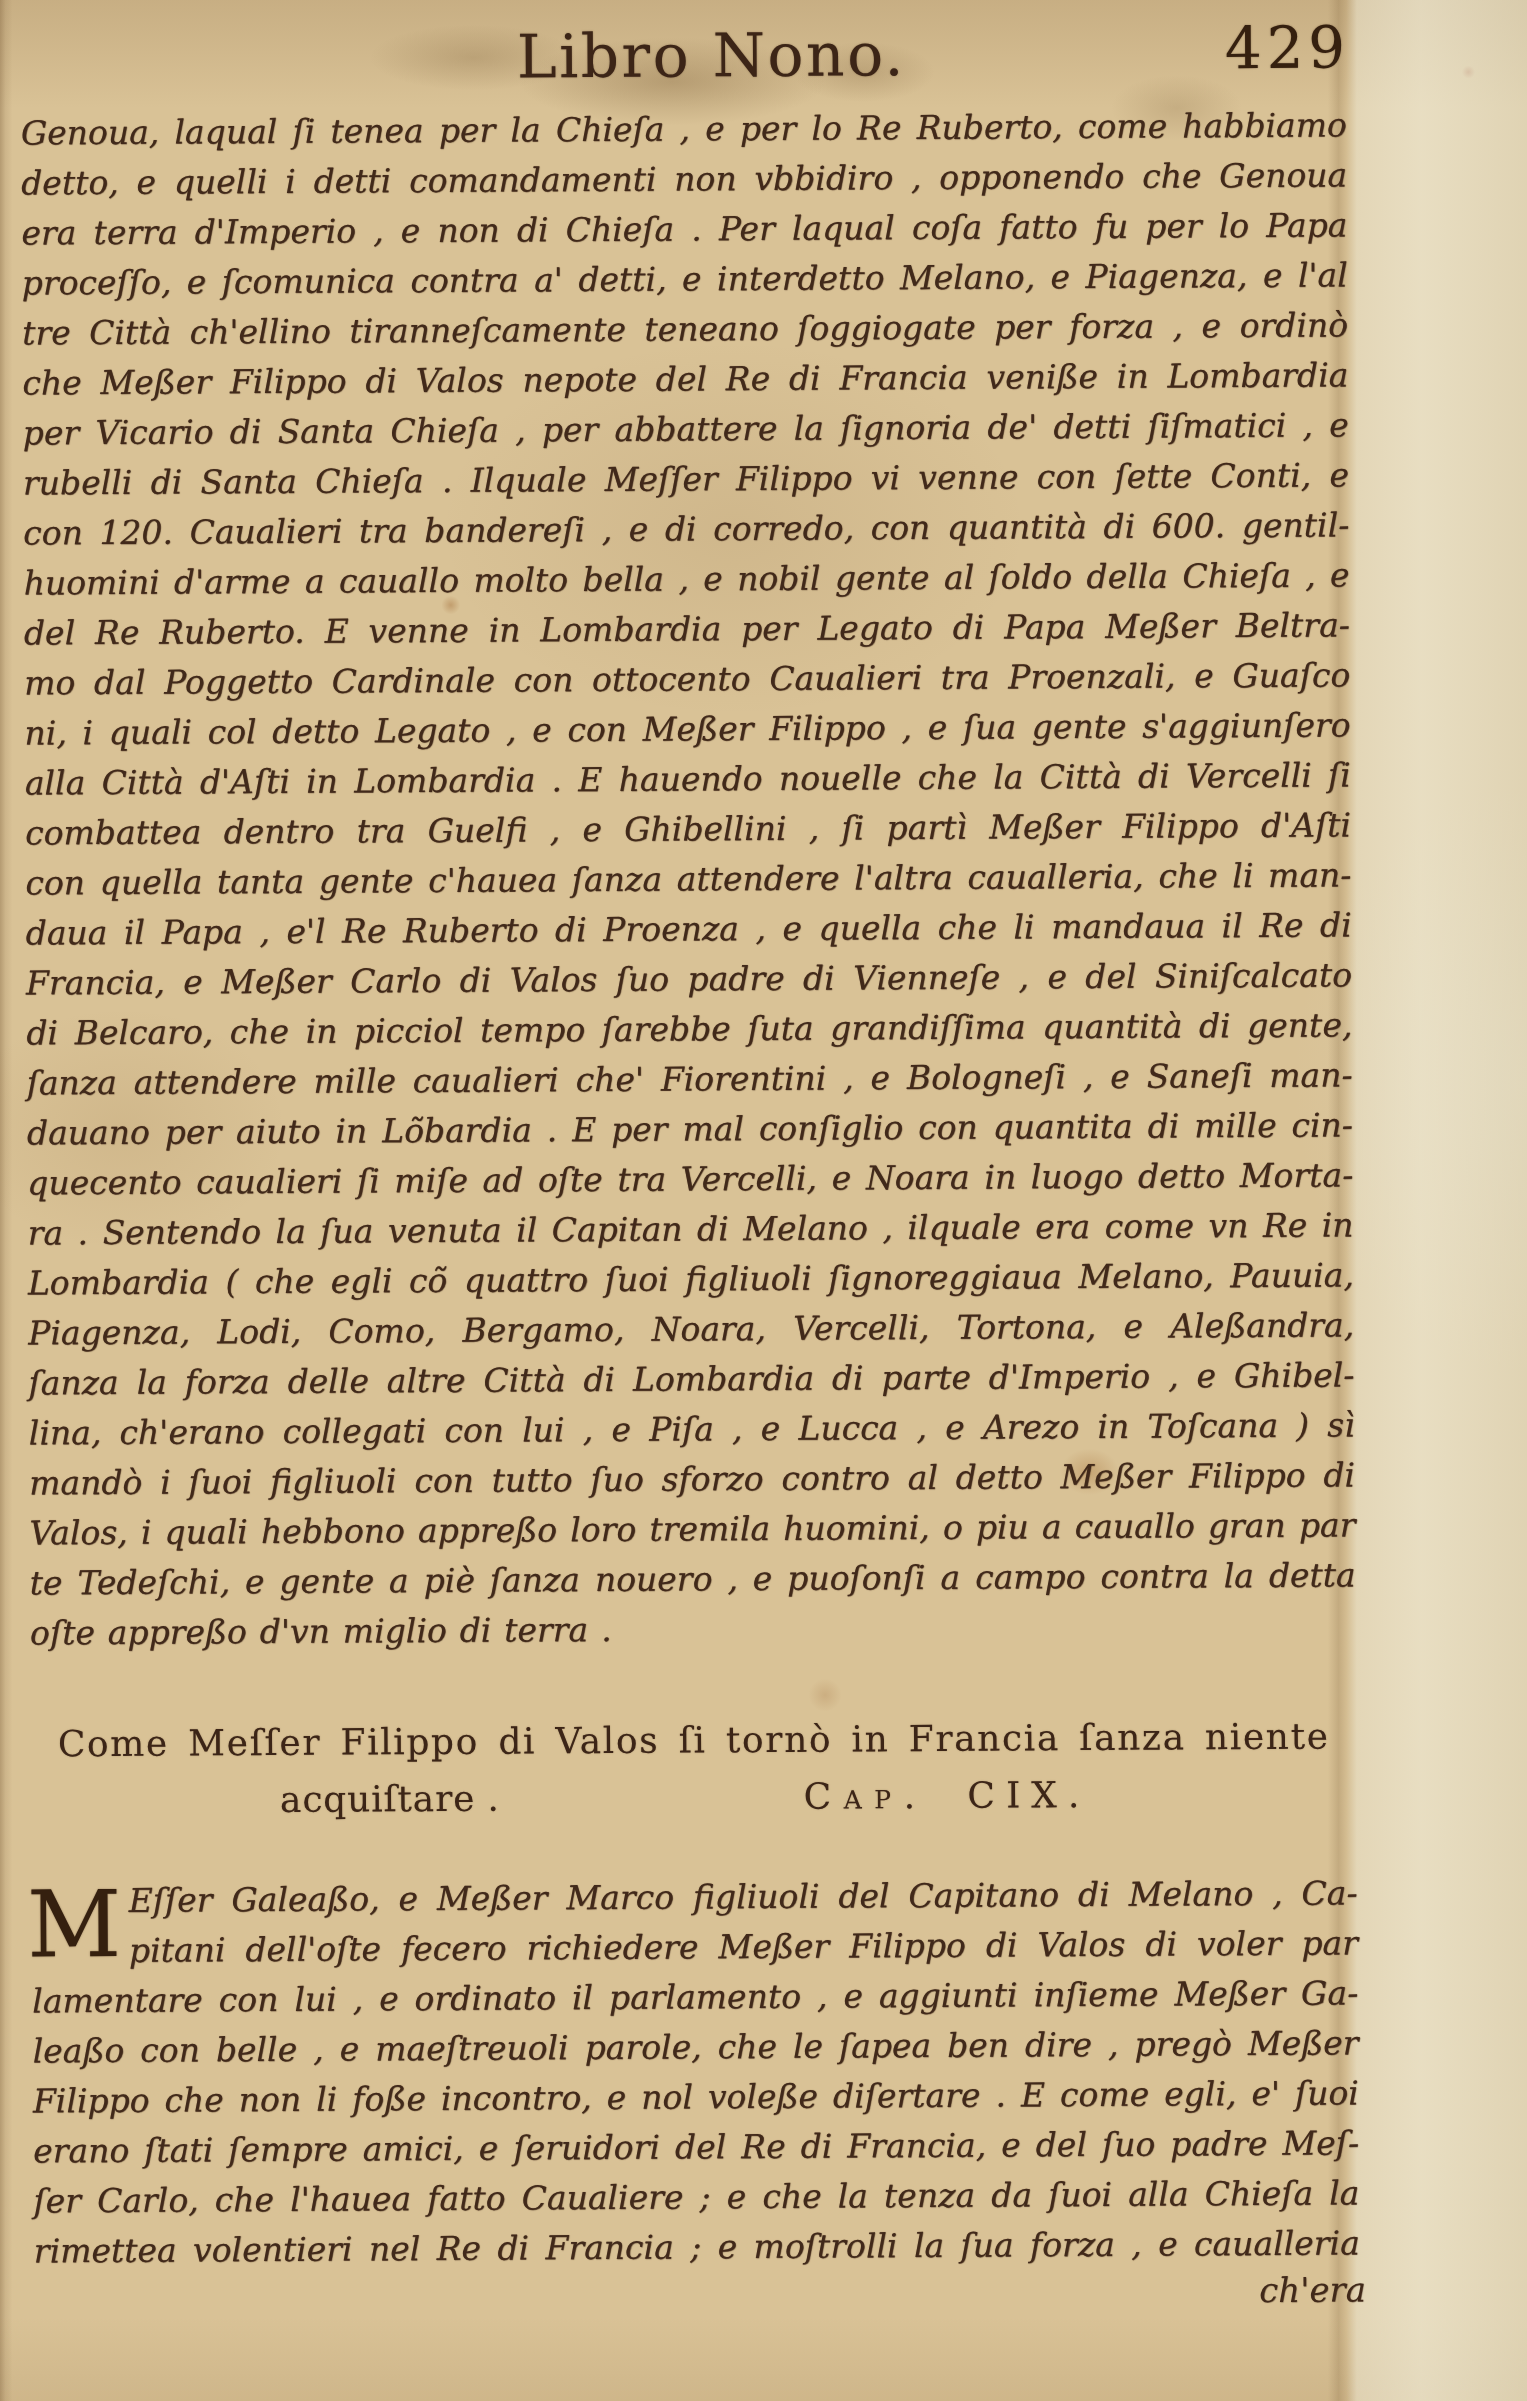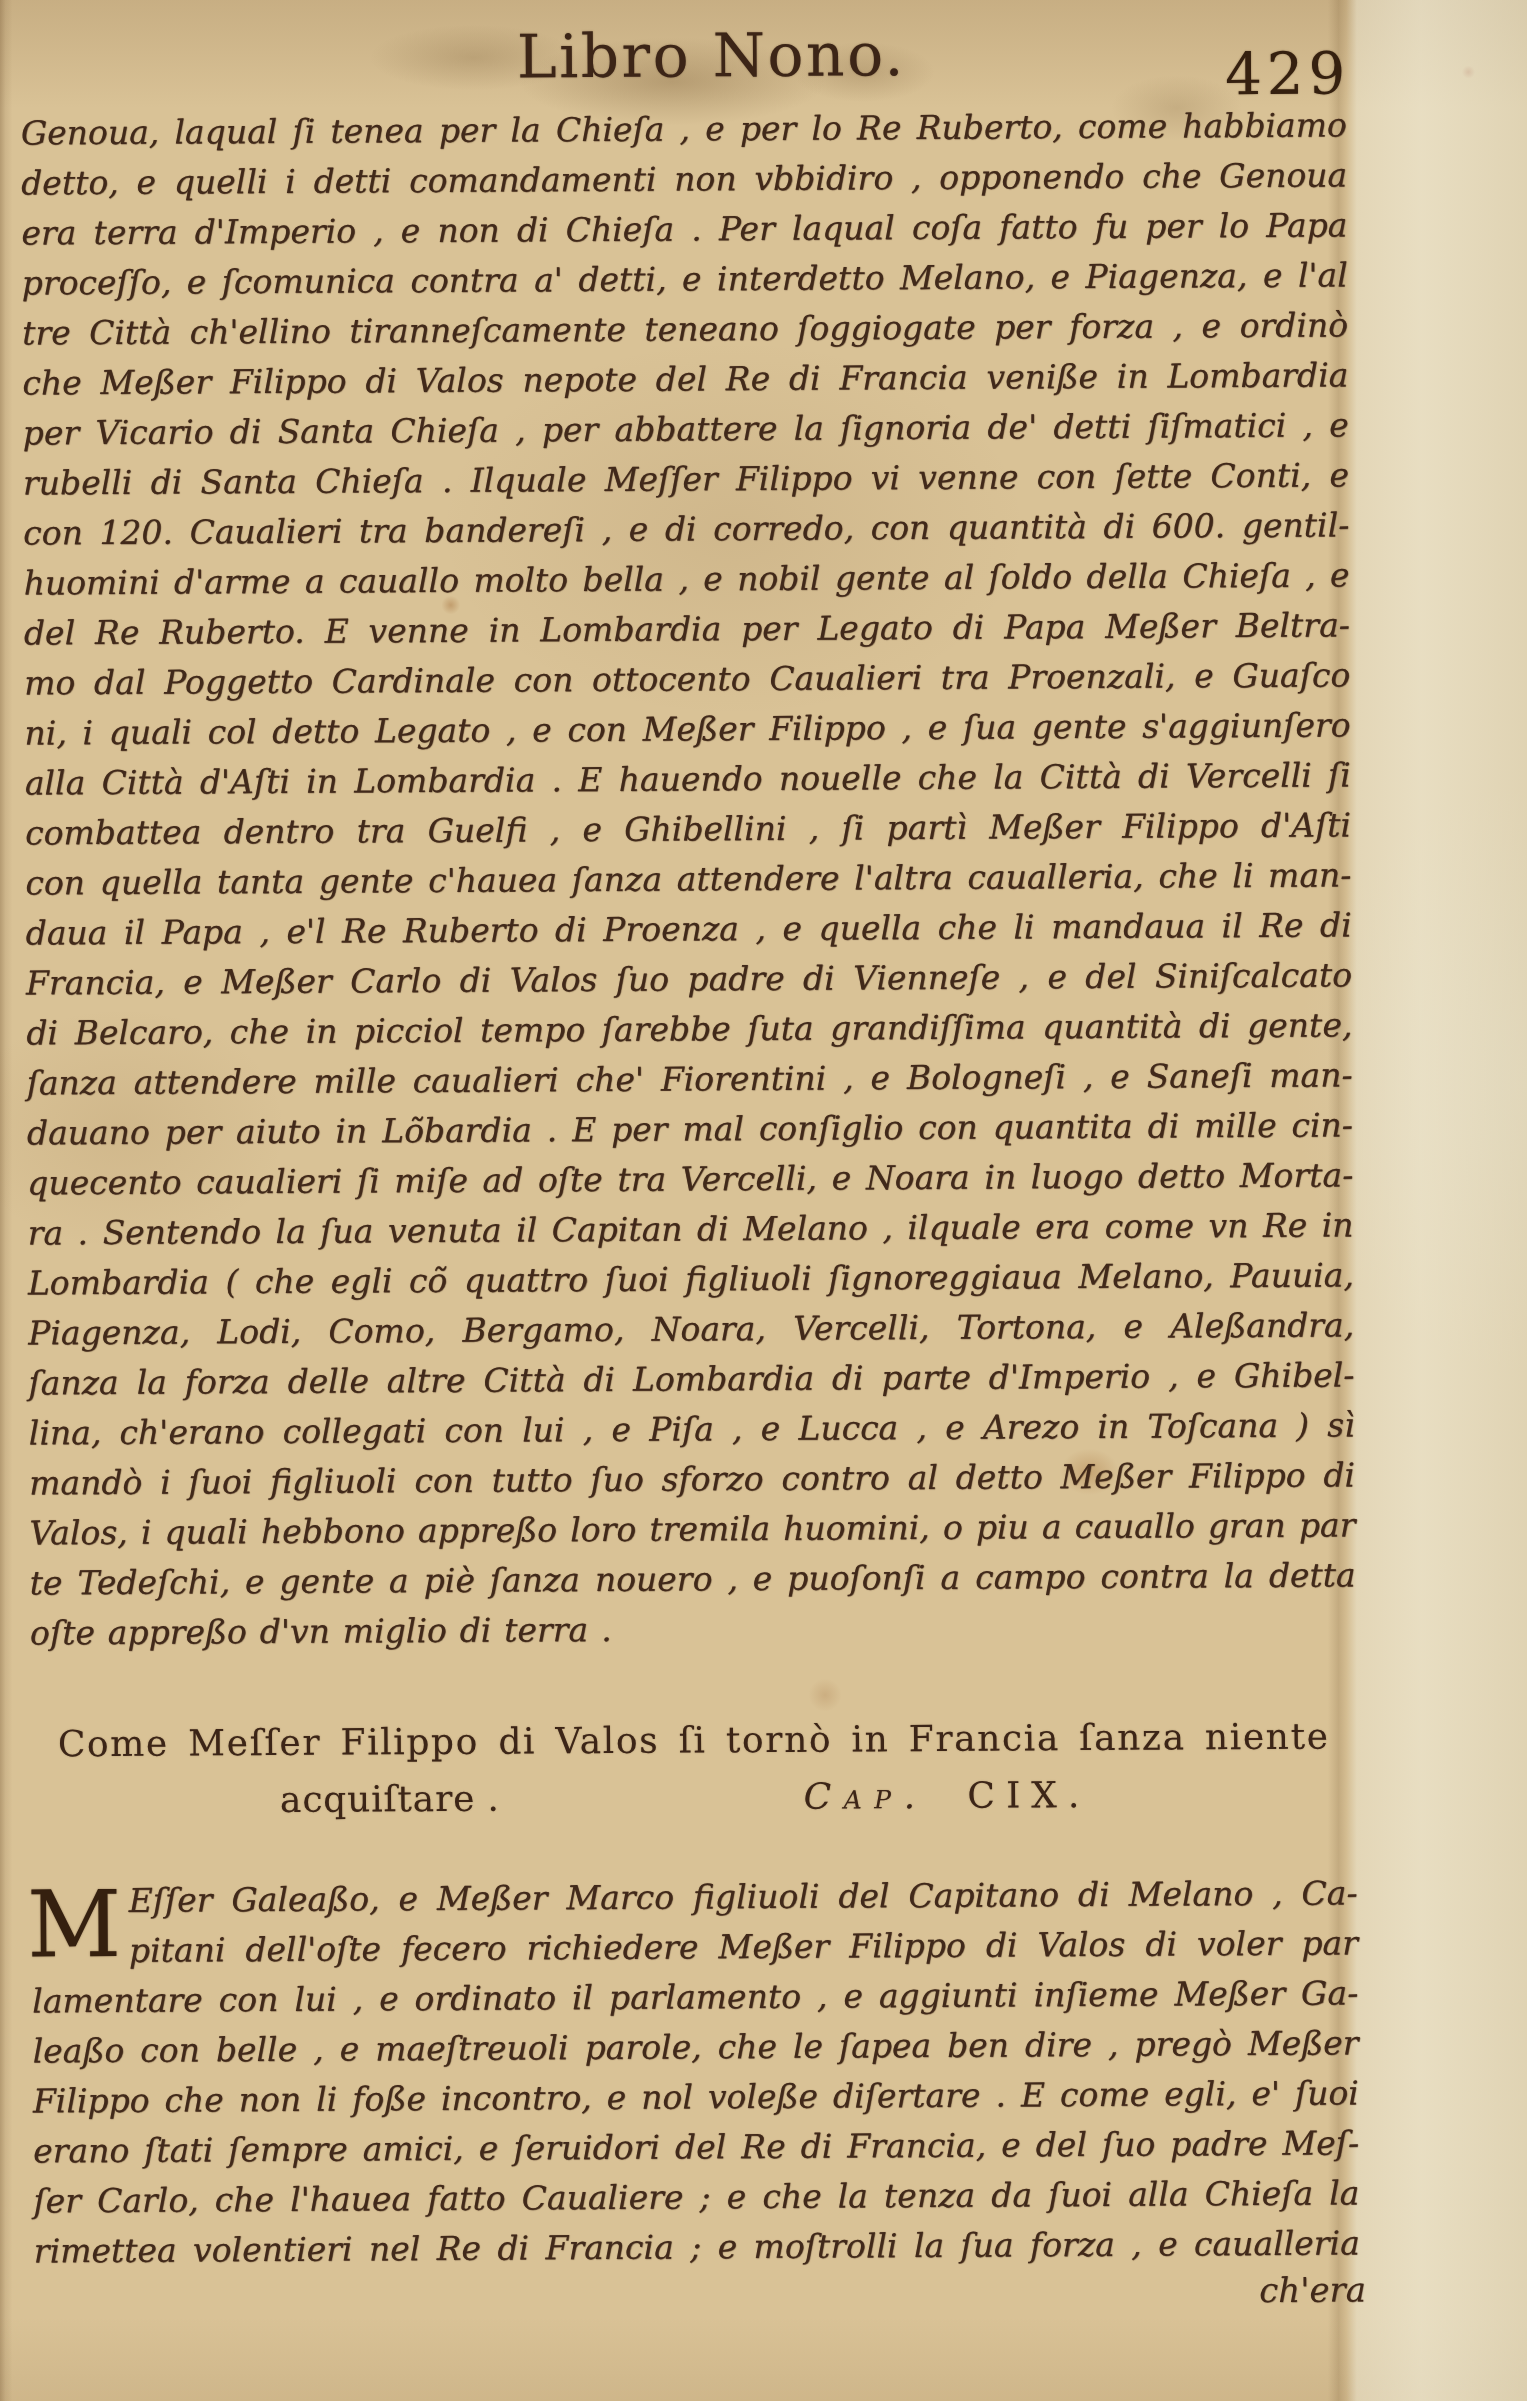--- a/index.html
+++ b/index.html
@@ -39,21 +39,21 @@
   .rot{position:absolute;inset:0;transform:rotate(-0.35deg);}
   
   .title-row{position:absolute;top:20.4px;left:27.4px;width:1326px;text-align:center;}
   .book-title{
     display:inline-block;transform:translateX(28px);
     font-family:"DejaVu Serif","Liberation Serif",serif;
     font-size:60px;line-height:71px;letter-spacing:2.4px;
     color:#3c2517;text-shadow:0 0 1.6px rgba(70,45,25,0.55);
   }
   .page-number{
-    position:absolute;top:46px;left:1232px;
+    position:absolute;top:20px;left:1232px;
     font-family:"DejaVu Serif","Liberation Serif",serif;
     font-size:58px;line-height:63px;letter-spacing:4.7px;
     color:#35200f;text-shadow:0 0 1.6px rgba(70,45,25,0.6);
   }
   
   .para{position:absolute;left:27.4px;width:1326px;}
   .para1{top:104px;}
   .para2{top:1872px;}
   .line{
     font-family:"DejaVu Serif","Liberation Serif",serif;
@@ -72,21 +72,21 @@
     font-style:normal;font-size:92px;line-height:88px;
     color:#35200f;text-shadow:0 0 1.6px rgba(70,45,25,0.6);
   }
   
   .chapter-heading{position:absolute;top:1711px;left:27.4px;width:1326px;
     font-family:"DejaVu Serif","Liberation Serif",serif;color:#3c2517;
     text-shadow:0 0 1.2px rgba(70,45,25,0.5);}
   .ch-line1{font-size:36px;line-height:58px;height:58px;text-align:center;letter-spacing:1.6px;word-spacing:6.3px;}
   .ch-line2{font-size:36px;line-height:56px;height:56px;display:flex;align-items:baseline;}
   .ch-word{margin-left:249px;letter-spacing:0.8px;}
-  .ch-cap{margin-left:304px;font-variant:small-caps;letter-spacing:12.5px;font-style:italic;}
+  .ch-cap{margin-left:304px;font-variant:small-caps;letter-spacing:12.5px;}
   .ch-num{margin-left:40px;letter-spacing:11px;}
   
   .catchword{
     position:absolute;top:2270px;left:27.4px;width:1332px;text-align:right;
     font-family:"DejaVu Serif","Liberation Serif",serif;font-style:italic;
     font-size:34px;line-height:47px;color:#41291a;
     text-shadow:0.5px 0.5px 0.8px rgba(62,38,22,0.55);
   }
 </style>
 </head>

